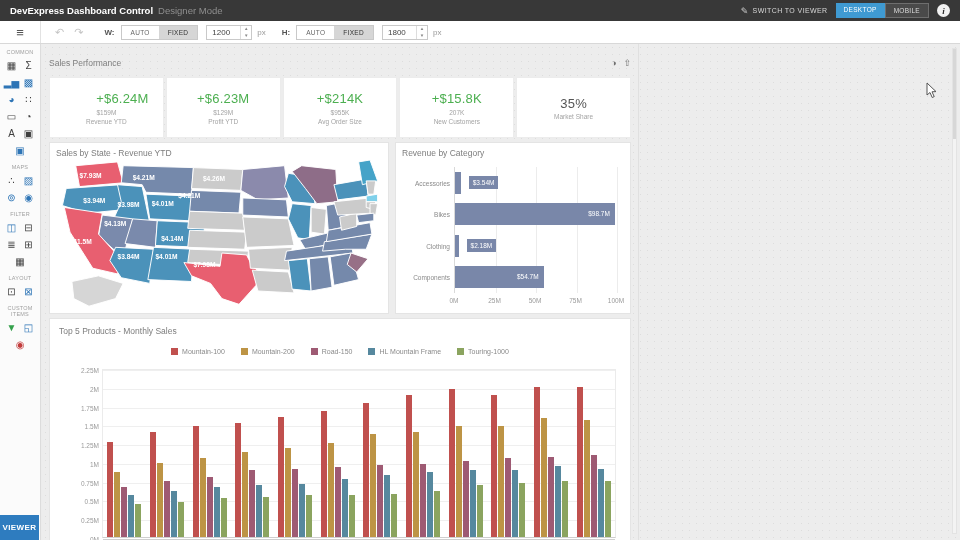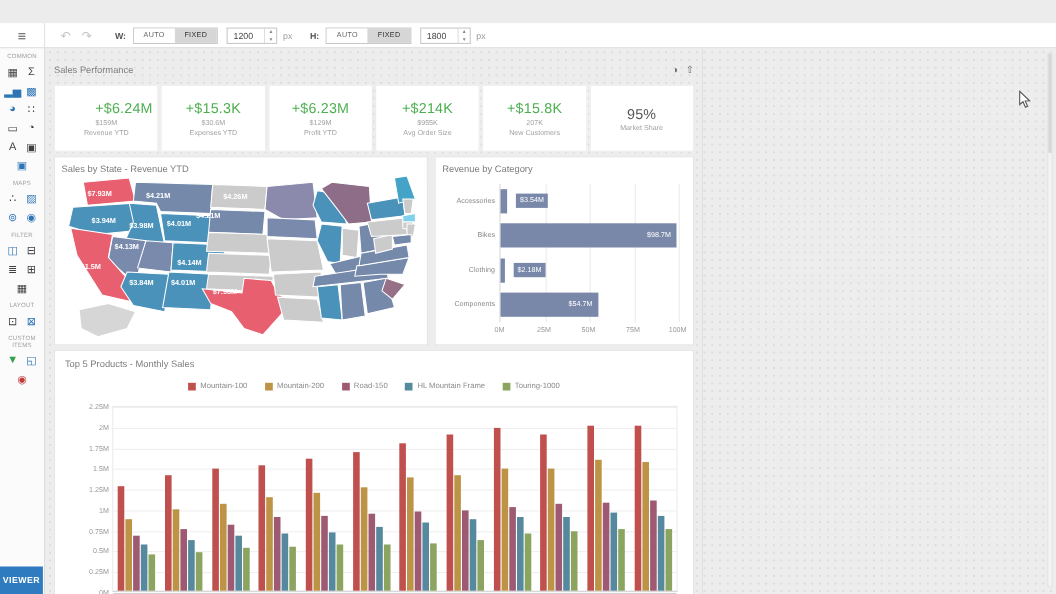--- a/index.html
+++ b/index.html
@@ -92,20 +92,35 @@
   .prod-bar { width:6px; }
 
   
   .cursor { position:absolute; left:926px; top:82px; pointer-events:none; z-index:50; }
 </style>
 </head>
 <body>
 
 <div id="app">
 
+  <div class="topbar">
+    <span class="tb-title">DevExpress Dashboard Control</span>
+    <span class="tb-mode">Designer Mode</span>
+    <div class="tb-right">
+      <div class="tb-switch">
+        <span class="tb-switch-icon">✎</span>
+        <span>SWITCH TO VIEWER</span>
+      </div>
+      <div style="display:flex;">
+        <div class="tb-btn desktop">DESKTOP</div>
+        <div class="tb-btn mobile">MOBILE</div>
+      </div>
+      <div class="tb-info">i</div>
+    </div>
+  </div>
 
   <div class="toolbar">
     <div class="burger">
         <span>≡</span>
       </div>
     <span class="undoredo first"><span>↶</span></span>
     <span class="undoredo"><span>↷</span></span>
 
     <span class="dim-label">W:</span>
     <div class="seg">
@@ -243,41 +258,36 @@
           <span>⇧</span>
         </div>
       </div>
       <div class="kpi-cards">
           <div class="kpi-card">
             <div class="kpi-val" style="color: rgb(76, 175, 80); margin-left: 32px;">+$6.24M</div>
             <div class="kpi-sub">$159M</div>
             <div class="kpi-lbl">Revenue YTD</div>
           </div>
           <div class="kpi-card">
-            <div class="kpi-val" style="color: rgb(76, 175, 80);">+$15.3K</div>
-            <div class="kpi-sub">$30.6M</div>
-            <div class="kpi-lbl">Expenses YTD</div>
-          </div>
-          <div class="kpi-card">
             <div class="kpi-val" style="color: rgb(76, 175, 80);">+$6.23M</div>
             <div class="kpi-sub">$129M</div>
             <div class="kpi-lbl">Profit YTD</div>
           </div>
           <div class="kpi-card">
             <div class="kpi-val" style="color: rgb(76, 175, 80);">+$214K</div>
             <div class="kpi-sub">$955K</div>
             <div class="kpi-lbl">Avg Order Size</div>
           </div>
           <div class="kpi-card">
             <div class="kpi-val" style="color: rgb(76, 175, 80);">+$15.8K</div>
             <div class="kpi-sub">207K</div>
             <div class="kpi-lbl">New Customers</div>
           </div>
           <div class="kpi-card">
-            <div class="kpi-val" style="color: rgb(85, 85, 85);">95%</div>
+            <div class="kpi-val" style="color: rgb(85, 85, 85);">35%</div>
             <div class="kpi-lbl">Market Share</div>
           </div>
         </div>
     </div>
 
     <div class="widget cat-widget">
       <div class="w-title">Revenue by Category</div>
       <div>
           <div class="cat-plot">
             <div class="cat-grid" style="left: 40.5px;"></div>

